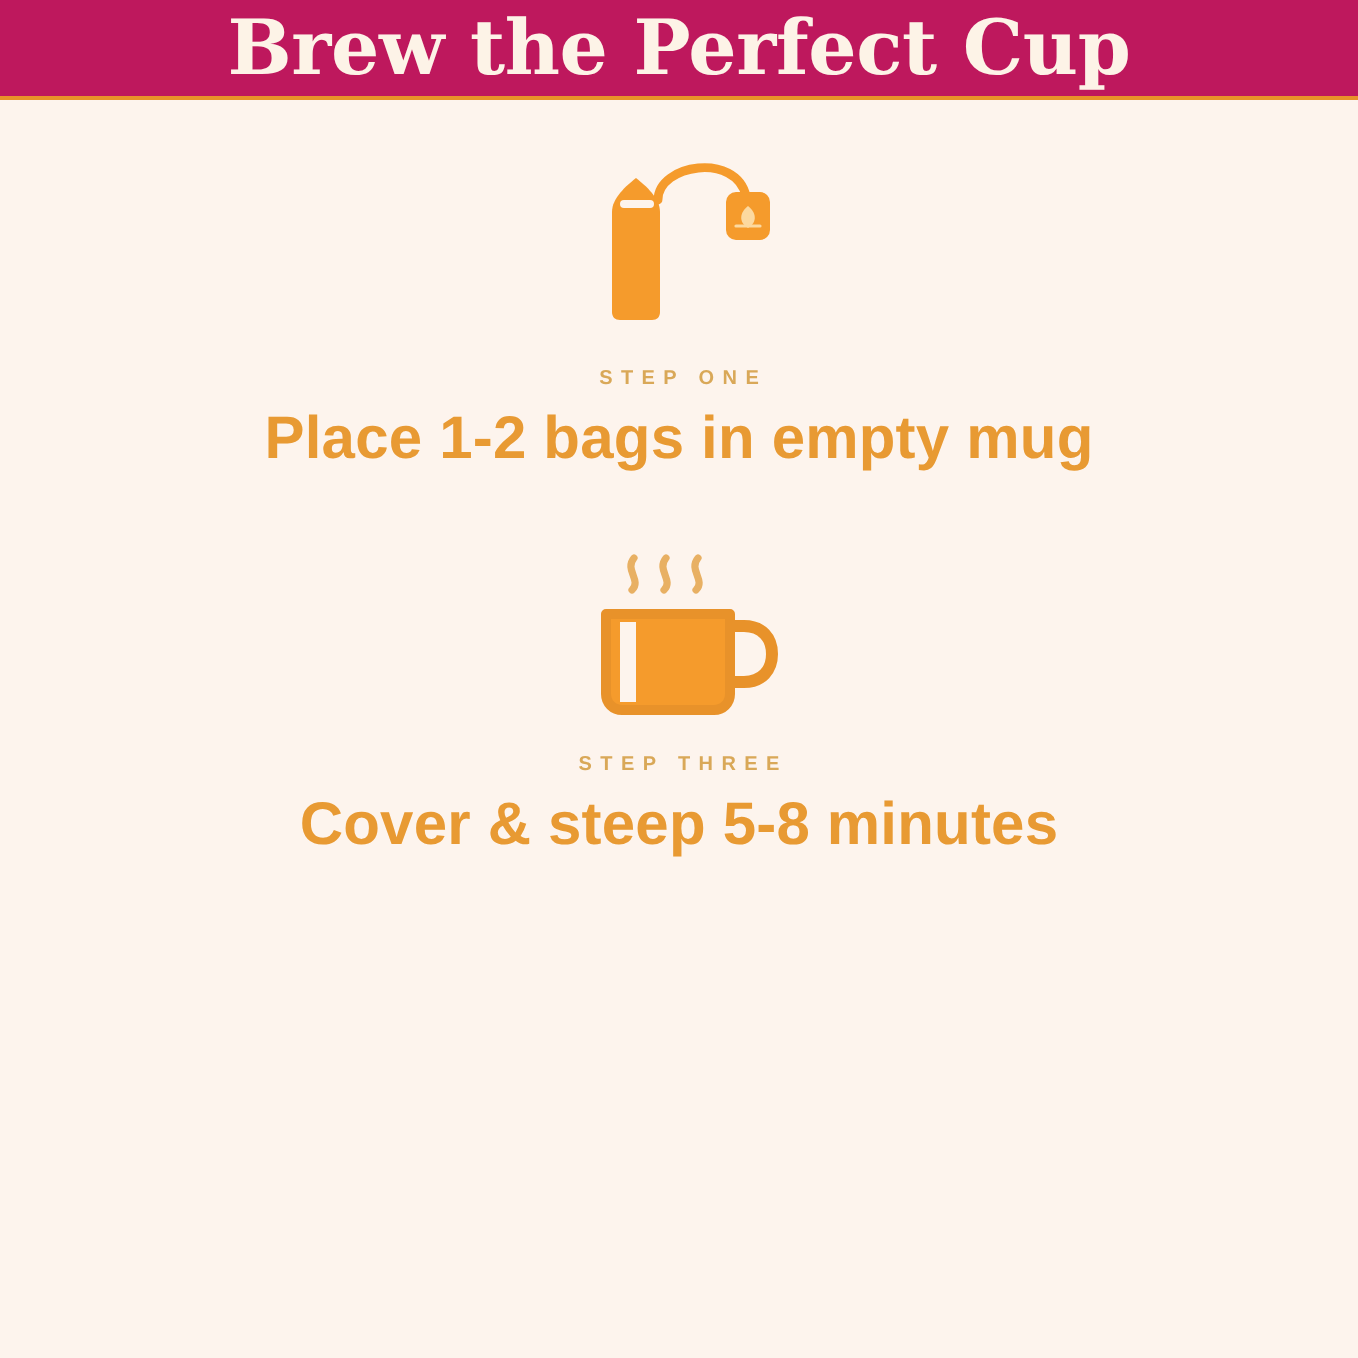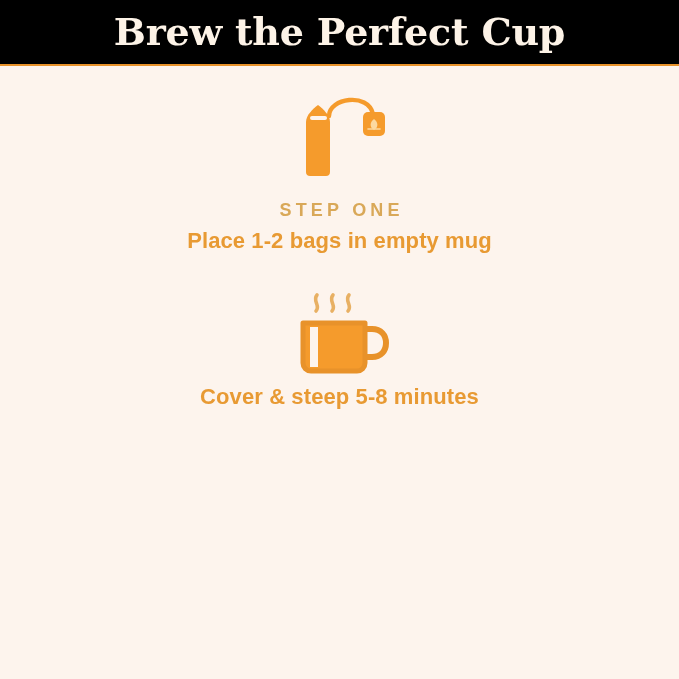--- a/index.html
+++ b/index.html
@@ -17,22 +17,22 @@
     position: relative;
     width: 679px;
     height: 679px;
     background: #FDF4ED;
     box-sizing: border-box;
   }
 
   
   .header-bar {
     width: 679px;
-    height: 66px;
-    background: #000000;
+    height: 50px;
+    background: #be185d;
     display: flex;
     align-items: center;
     justify-content: center;
     border-bottom: 2px solid #E8922A;
     box-sizing: border-box;
   }
   .header-title {
     font-family: "DejaVu Serif", "Liberation Serif", serif;
     font-weight: 700;
     font-size: 38px;
@@ -57,31 +57,31 @@
   }
   .step-icon {
     display: flex;
     align-items: flex-end;
     justify-content: center;
     height: 96px;
   }
   .step-label {
     font-family: "Liberation Sans", sans-serif;
     font-weight: 700;
-    font-size: 18px;
+    font-size: 10px;
     letter-spacing: 4.2px;
     color: #D9A858;
     text-transform: uppercase;
     margin-top: 16px;
     text-indent: 4.2px;
   }
   .step-desc {
     font-family: "Liberation Sans", sans-serif;
     font-weight: 700;
-    font-size: 22px;
+    font-size: 30px;
     line-height: 1.22;
     color: #E89A33;
     text-align: left;
     margin-top: 7px;
     max-width: 470px;
     letter-spacing: 0.1px;
   }
 
   .step-one   { margin-top: 0px; }
   .step-two   { margin-top: 26px; }
@@ -131,17 +131,18 @@
             <path d="M66 30 C 71 25, 62 20, 67 14"></path>
           </g>
 
           <path d="M80 48 L 90 48 C 99 48, 104 54, 104 62 C 104 70, 99 76, 90 76 L 80 76" fill="none" stroke="#E8922A" stroke-width="6" stroke-linejoin="round" stroke-linecap="round"></path>
 
           <path d="M21 42 L 83 42 L 83 82 C 83 86.5 79.5 90 75 90 L 29 90 C 24.5 90 21 86.5 21 82 Z" fill="#F59B2C" stroke="#E8922A" stroke-width="5" stroke-linejoin="round"></path>
 
           <rect x="28" y="46" width="8" height="40" fill="#FDF4ED"></rect>
         </svg>
       </div>
+      <div class="step-label">STEP THREE</div>
       <div class="step-desc">Cover &amp; steep 5-8 minutes</div>
     </div>
 
   </div>
 </div>
 
 </body></html>

